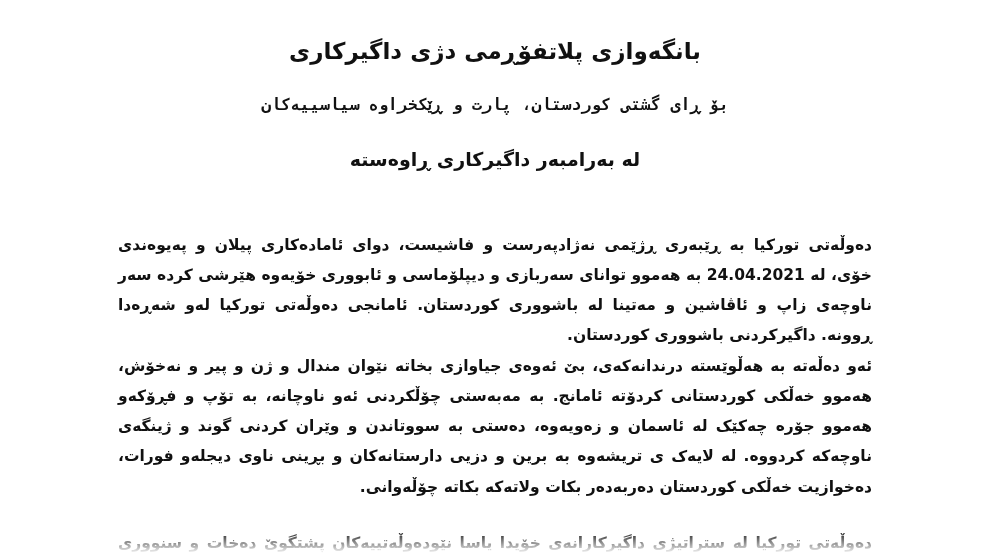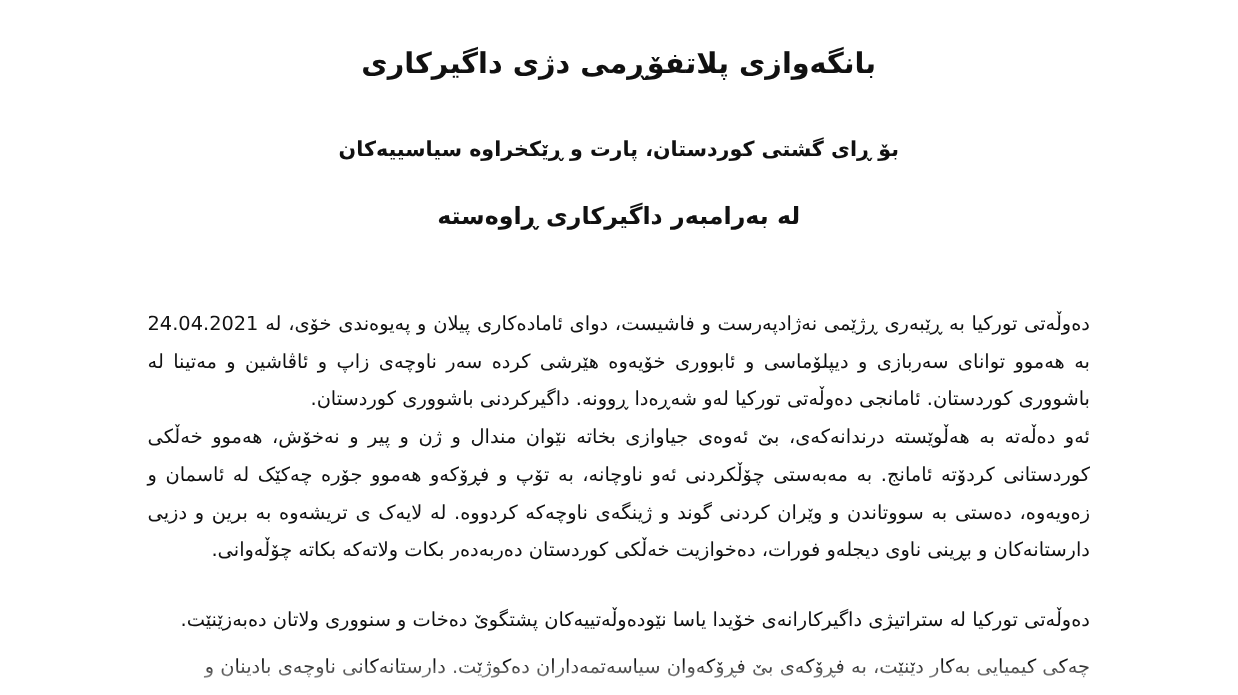--- a/index.html
+++ b/index.html
@@ -30,34 +30,36 @@
     font-size: 23px;
     font-weight: bold;
     line-height: 1.5;
     margin: 8px 0 0 0;
     letter-spacing: 0.2px;
   }
   .title-sub {
     font-size: 16.5px;
     font-weight: bold;
     line-height: 1.5;
-    margin: 39px 0 0 0;
+    margin: 25px 0 0 0;
+    font-family: Liberation Mono, monospace;
   }
   .title-third {
     font-size: 19px;
     font-weight: bold;
     line-height: 1.5;
     margin: 27px 0 15px 0;
   }
   .body-block {
     font-size: 15.5px;
     line-height: 1.95;
     text-align: justify;
     text-align-last: right;
     margin: 0;
+    font-weight: bold;
   }
   .p1 { margin-top: 56px; }
   .p2 { }
   .p3 { margin-top: 26px; }
   .p4 {
     margin-top: 6px;
   }
   .fade-tail {
     position: absolute;
     left: 0;

